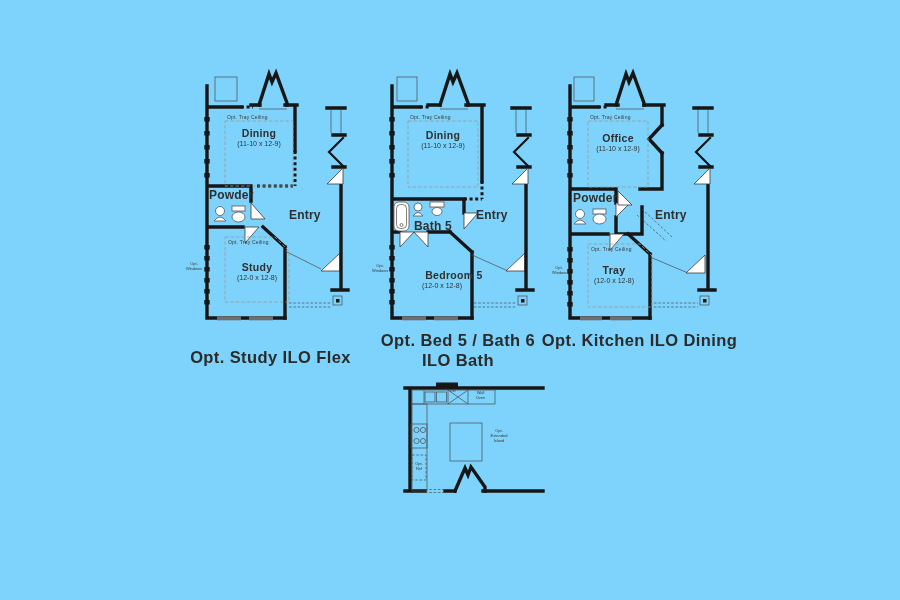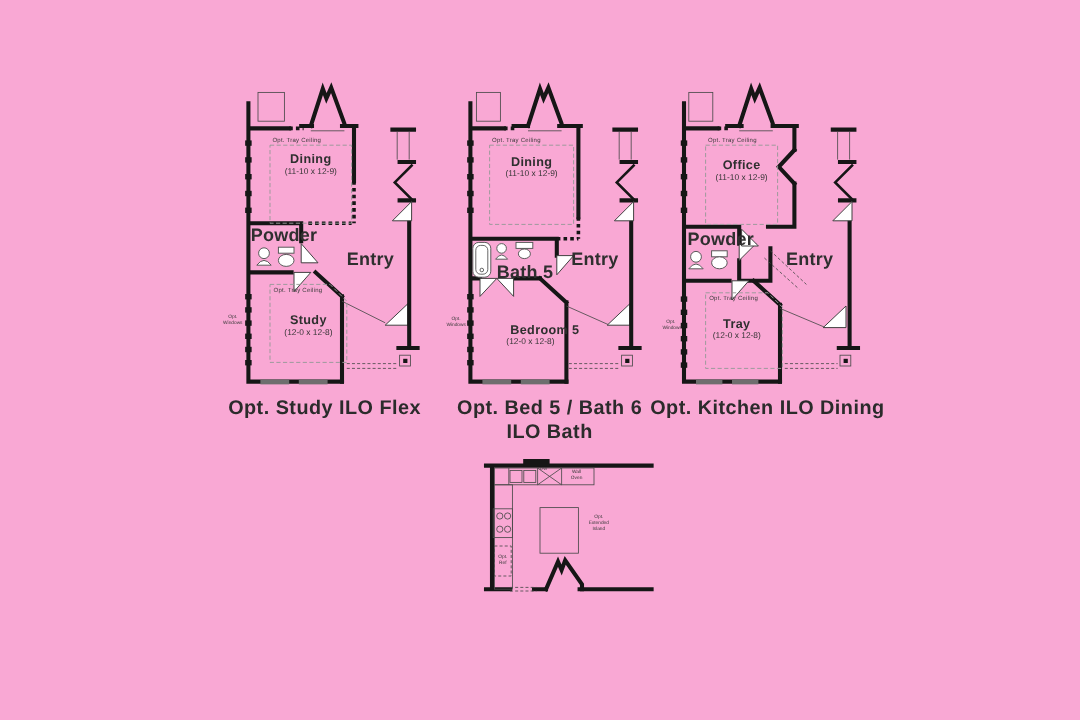--- a/index.html
+++ b/index.html
@@ -1,35 +1,35 @@
 <!DOCTYPE html>
 <html><head>
 <meta charset="utf-8">
 <style>
   html,body{margin:0;padding:0;background:#fff;}
-  #canvas{position:relative;width:900px;height:600px;background:#f9a8d4;overflow:hidden;
+  #canvas{position:relative;width:900px;height:600px;background:#7dd3fc;overflow:hidden;
           font-family:"Liberation Sans",sans-serif;color:#2e2e2e;}
   .plan{position:absolute;}
   .plan svg{position:absolute;left:0;top:0;}
   
   .wall{stroke:#161616;stroke-width:3.4;fill:none;stroke-linecap:square;}
   .wall3{stroke:#161616;stroke-width:2.2;fill:none;stroke-linecap:square;}
   .thin{stroke:#4a4a4a;stroke-width:0.7;fill:none;}
   .fix{stroke:#555;stroke-width:0.8;fill:#fff;}
   .dash{stroke:#9a9a9a;stroke-width:0.8;fill:none;stroke-dasharray:3.5,2;}
   .wdash{stroke:#161616;stroke-width:3;fill:none;stroke-dasharray:3,2.6;}
   .door{fill:#fff;stroke:#3a3a3a;stroke-width:0.8;}
   .tick{fill:#161616;}
   .win{fill:#6e6e6e;}
   .tdash{stroke:#4a4a4a;stroke-width:0.7;fill:none;stroke-dasharray:2.5,1.8;}
   
   .lbl{position:absolute;font-size:5px;letter-spacing:0.2px;color:#3a3a3a;white-space:nowrap;}
   .room{position:absolute;font-size:10.5px;font-weight:700;letter-spacing:0.3px;color:#2f2f2f;text-align:center;}
   .dims{position:absolute;font-size:7px;color:#333;text-align:center;white-space:nowrap;}
-  .small{position:absolute;font-size:15px;font-weight:700;letter-spacing:0.2px;color:#2f2f2f;white-space:nowrap;}
+  .small{position:absolute;font-size:12px;font-weight:700;letter-spacing:0.2px;color:#2f2f2f;white-space:nowrap;}
   .tiny{position:absolute;font-size:4px;line-height:5px;color:#3a3a3a;text-align:center;}
   .cap{position:absolute;font-size:16.5px;font-weight:700;letter-spacing:0.4px;color:#2b2b2b;text-align:center;line-height:19.5px;}
 </style>
 </head>
 <body>
 
 <div id="canvas">
 
   <div class="plan" style="left:185px;top:55px;width:170px;height:272px;">
     <svg viewBox="0 0 170 272" width="170" height="272">
@@ -87,21 +87,21 @@
     <div class="dims" style="left:34px;top:85px;width:80px;">(11-10 x 12-9)</div>
     <div class="small" style="left:24px;top:133px;">Powder</div>
     <div class="small" style="left:104px;top:153px;">Entry</div>
     <div class="lbl" style="left:43px;top:184px;">Opt. Tray Ceiling</div>
     <div class="room" style="left:32px;top:206px;width:80px;">Study</div>
     <div class="dims" style="left:32px;top:219px;width:80px;">(12-0 x 12-8)</div>
     <div class="tiny" style="left:0px;top:206px;width:18px;">
       <span>Opt.</span><br><span>Windows</span>
     </div>
   </div>
-  <div class="cap" style="left:168px;top:331px;width:205px;">Opt. Study ILO Flex</div>
+  <div class="cap" style="left:168px;top:348px;width:205px;">Opt. Study ILO Flex</div>
 
   <div class="plan" style="left:372px;top:55px;width:170px;height:272px;">
     <svg viewBox="0 0 170 272" width="170" height="272">
       <g>
         <path class="wall" d="M20,31 V263 M20,52 H48 M56,50 H68 M94,50 H112 M110,50 V126 M20,144 H92 M92,144 V158 M20,177 H28 M56,177 H78 M20,263 H100"></path>
         <path class="wall" d="M68,50 L78,19 L81,27 L85,18 L96,48 V50"></path>
         <path class="wall" d="M78,177 L100,197 M100,197 V263"></path>
         <path class="wdash" d="M48,52 H58 M110,126 V144 M92,144 H110"></path>
         <path class="thin" d="M68,54 H96"></path>
         <rect class="thin" x="25" y="22" width="20" height="24"></rect>

